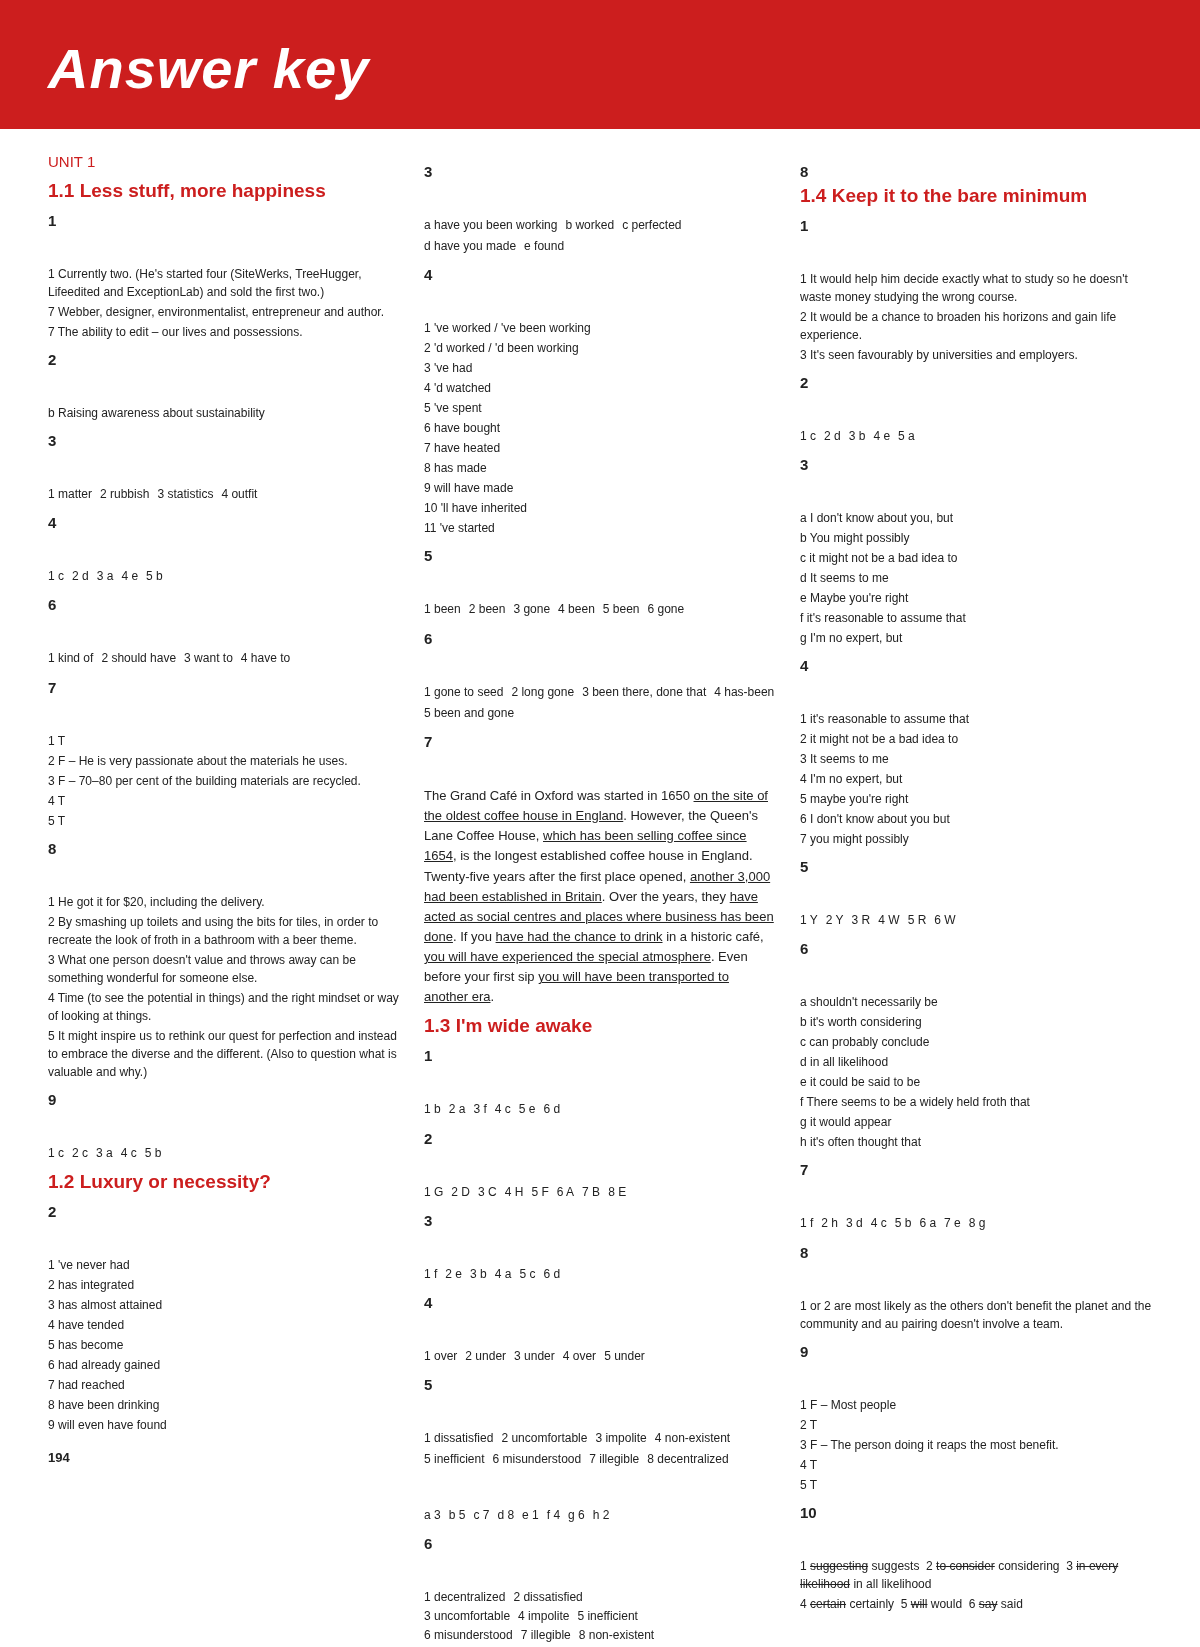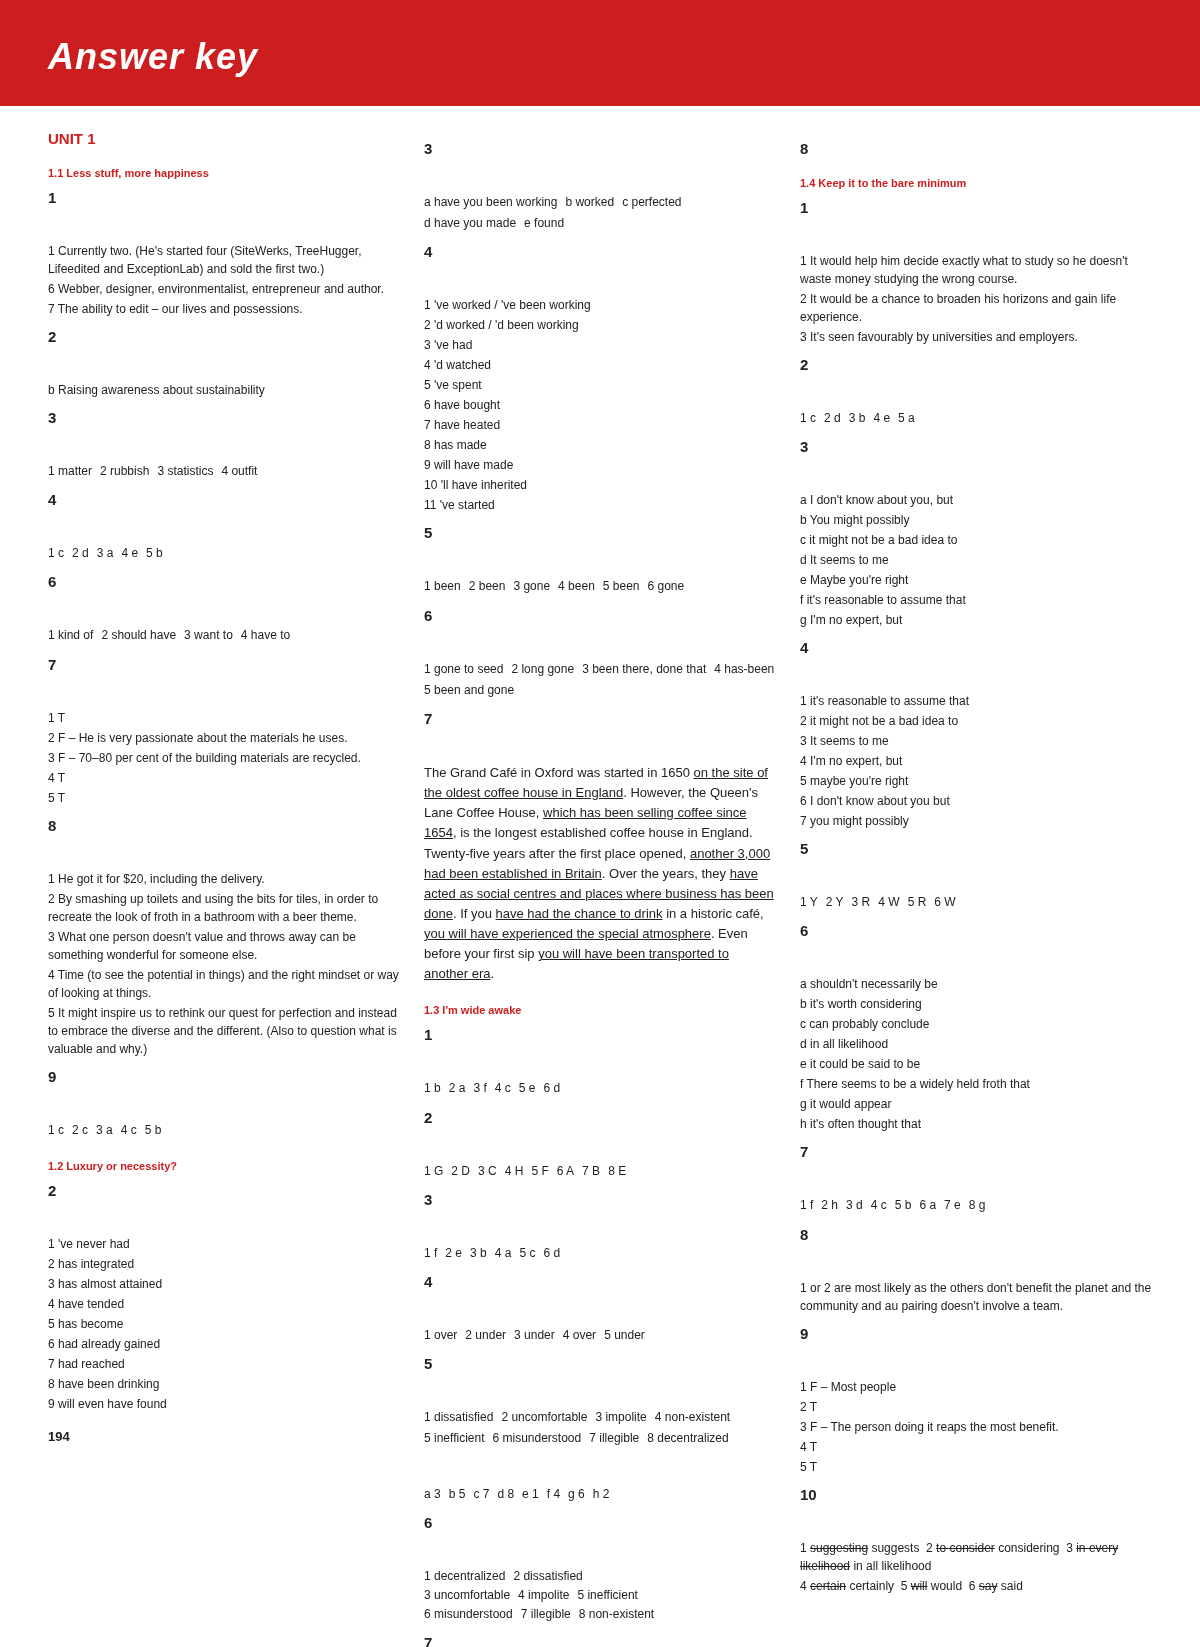--- a/index.html
+++ b/index.html
@@ -10,48 +10,48 @@
       color: #222;
       width: 1200px;
     }
     .header-bar {
       background: #cc1e1e;
       padding: 36px 48px 28px 48px;
       margin-bottom: 0;
     }
     .header-bar h1 {
       color: #fff;
-      font-size: 36px;
+      font-size: 56px;
       font-weight: 900;
       font-style: italic;
       letter-spacing: 1px;
     }
     .content {
       padding: 24px 48px 32px 48px;
       display: flex;
       gap: 0;
     }
     .col {
       flex: 1;
       padding-right: 24px;
     }
     .col:last-child { padding-right: 0; }
 
     .unit-title {
       color: #cc1e1e;
       font-size: 15px;
-      font-weight: 700;
+      font-weight: 400;
       margin-bottom: 10px;
       text-transform: uppercase;
     }
     .section-title {
       color: #cc1e1e;
-      font-size: 11px;
+      font-size: 19px;
       font-weight: bold;
-      margin: 20px 0 4px 0;
+      margin: 5px 0 4px 0;
     }
     .exercise-num {
       font-weight: 900;
       font-size: 15px;
       margin: 10px 0 4px 0;
       display: block;
     }
     .answer-block {
       margin-bottom: 8px;
       margin-top: 36px;
@@ -87,21 +87,21 @@
 
 <div class="content">
 
   <div class="col">
     <div class="unit-title">UNIT 1</div>
     <div class="section-title">1.1 Less stuff, more happiness</div>
 
     <span class="exercise-num">1</span>
     <div class="answer-block">
       <div class="answer-line"><span>1 Currently two. (He's started four (SiteWerks, TreeHugger, Lifeedited and ExceptionLab) and sold the first two.)</span></div>
-      <div class="answer-line"><span>6 Webber, designer, environmentalist, entrepreneur and author.</span></div>
+      <div class="answer-line"><span>7 Webber, designer, environmentalist, entrepreneur and author.</span></div>
       <div class="answer-line"><span>7 The ability to edit – our lives and possessions.</span></div>
     </div>
 
     <span class="exercise-num">2</span>
     <div class="answer-block">
       <div class="answer-line">b Raising awareness about sustainability</div>
     </div>
 
     <span class="exercise-num">3</span>
     <div class="answer-block inline-answers">

